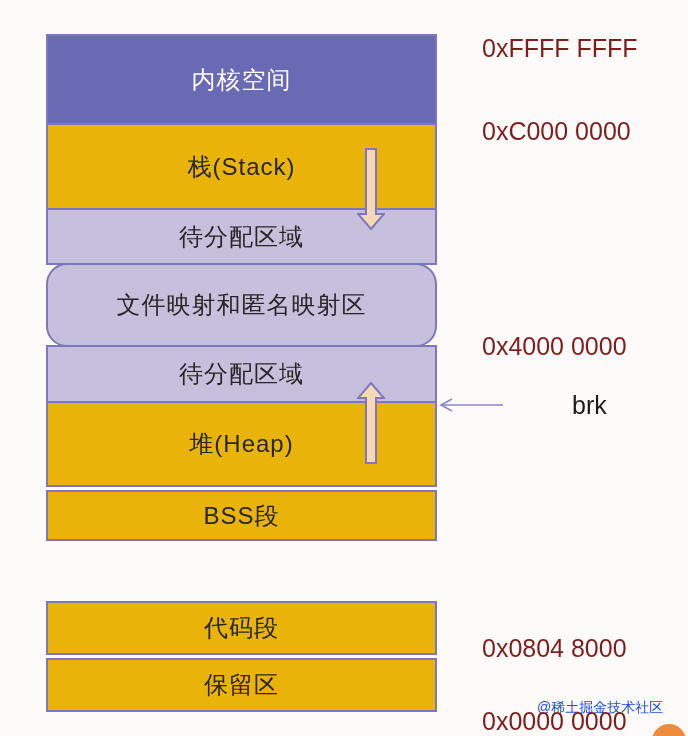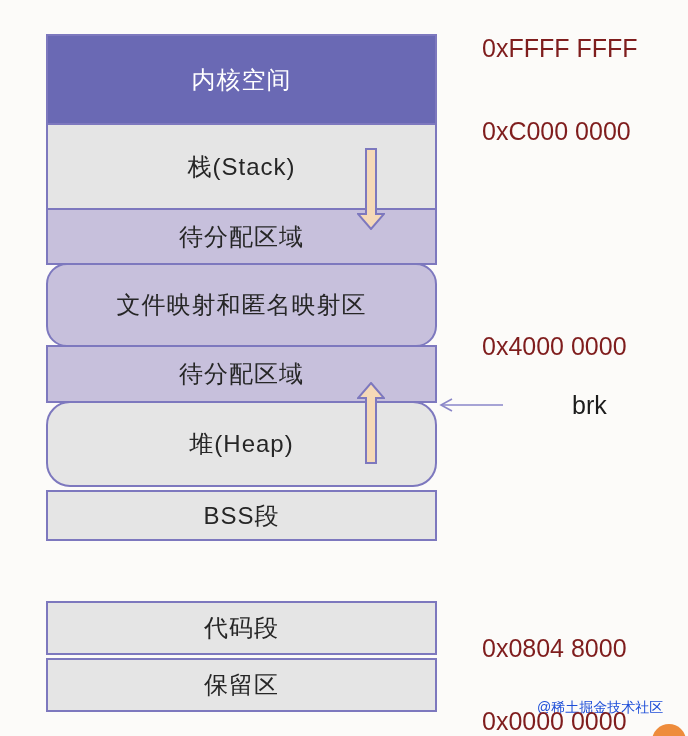--- a/index.html
+++ b/index.html
@@ -20,28 +20,28 @@
     width: 391px; height: 678px;
   }
   .mem-section {
     position: absolute;
     left: 0; width: 391px;
     box-sizing: border-box;
     border: 2px solid #7d78be;
     display: flex; align-items: center; justify-content: center;
     font-size: 24px;
     letter-spacing: 1px;
-    background: #e5e5e5;
+    background: #eab308;
   }
   .sec-kernel   { top: 0;   height: 91px; background: #6a69b4; color: #ffffff; }
   .sec-stack    { top: 89px;  height: 87px; }
   .sec-alloc1   { top: 174px; height: 57px; background: #c7c0dc; }
   .sec-mmap     { top: 229px; height: 84px; background: #c7c0dc; border-radius: 21px; }
   .sec-alloc2   { top: 311px; height: 58px; background: #c7c0dc; }
-  .sec-heap     { top: 367px; height: 86px; border-radius: 24px; }
+  .sec-heap     { top: 367px; height: 86px; }
   .sec-bss      { top: 456px; height: 51px; }
   .sec-data     { top: 510px; height: 54px; }
   .sec-code     { top: 567px; height: 54px; }
   .sec-reserved { top: 624px; height: 54px; }
 
   
   .arrow-down-wrap { position: absolute; left: 357px; top: 148px; width: 28px; height: 82px; }
   .arrow-up-wrap   { position: absolute; left: 357px; top: 382px; width: 28px; height: 82px; }
   .brk-arrow-wrap  { position: absolute; left: 437px; top: 397px; width: 68px; height: 16px; }
 

